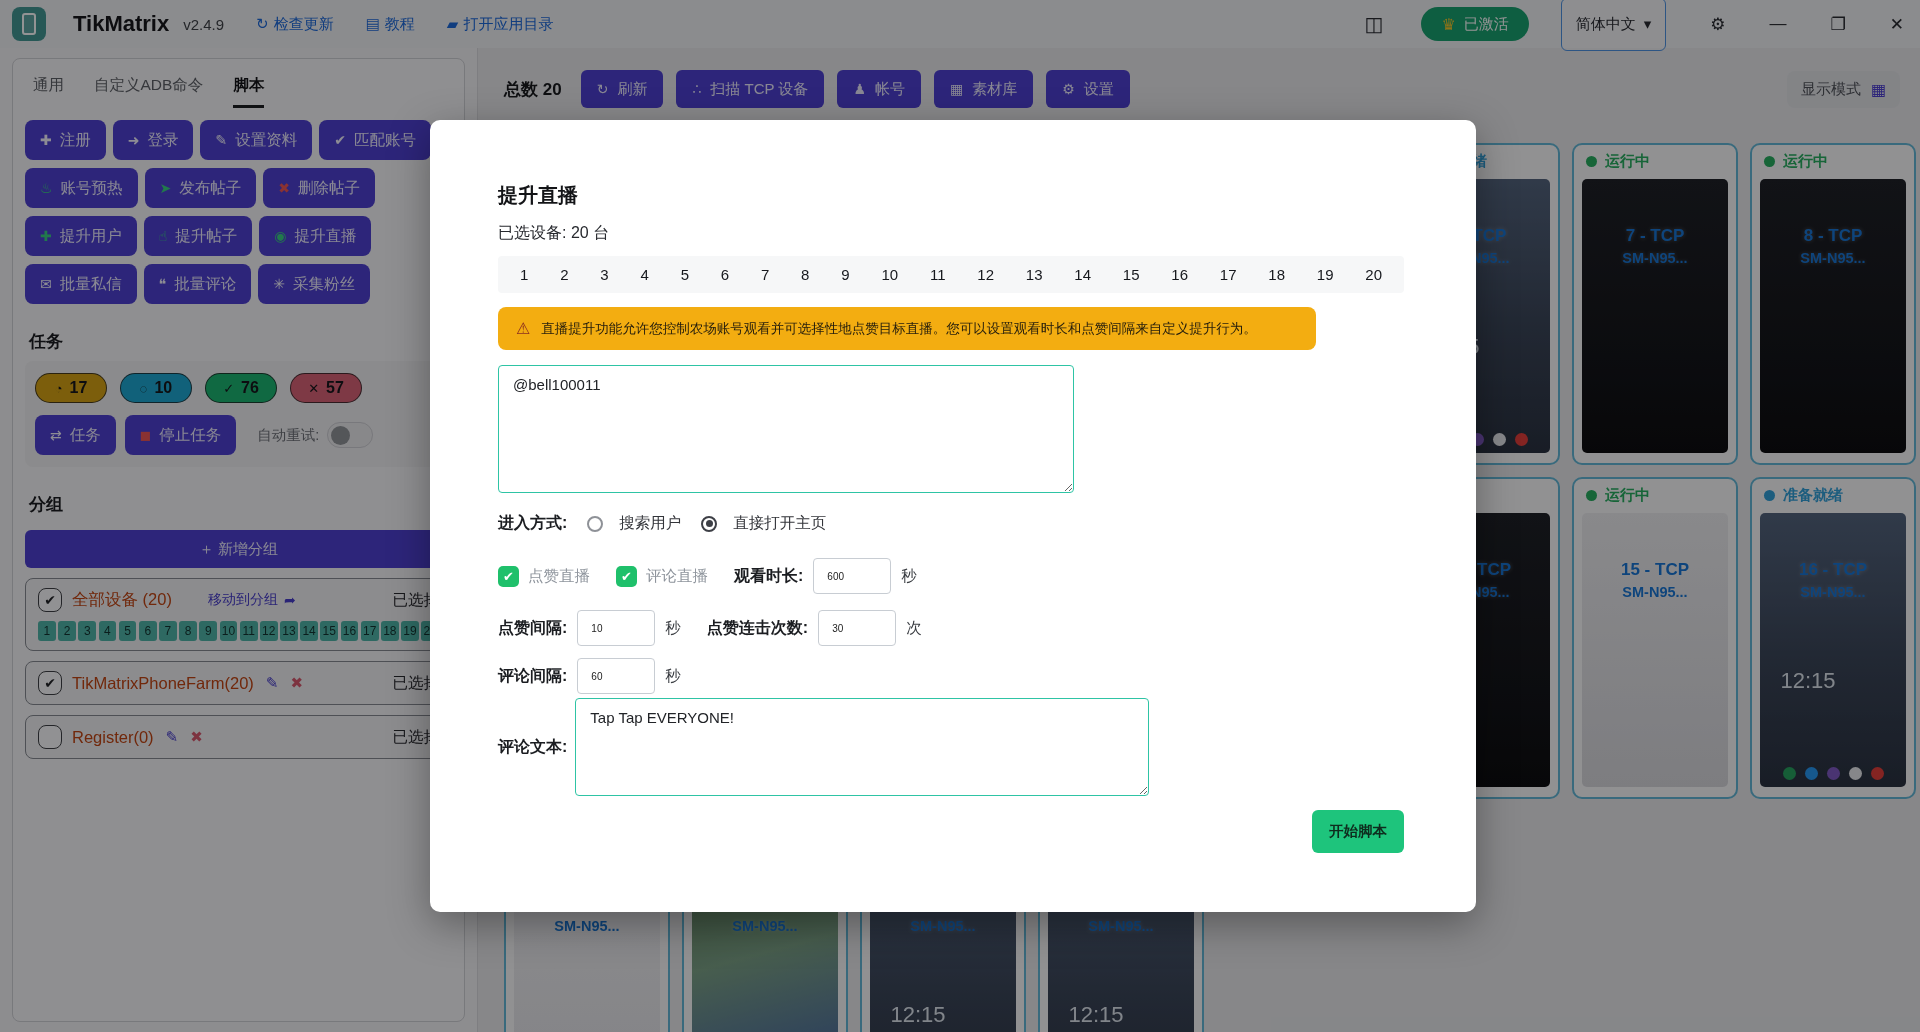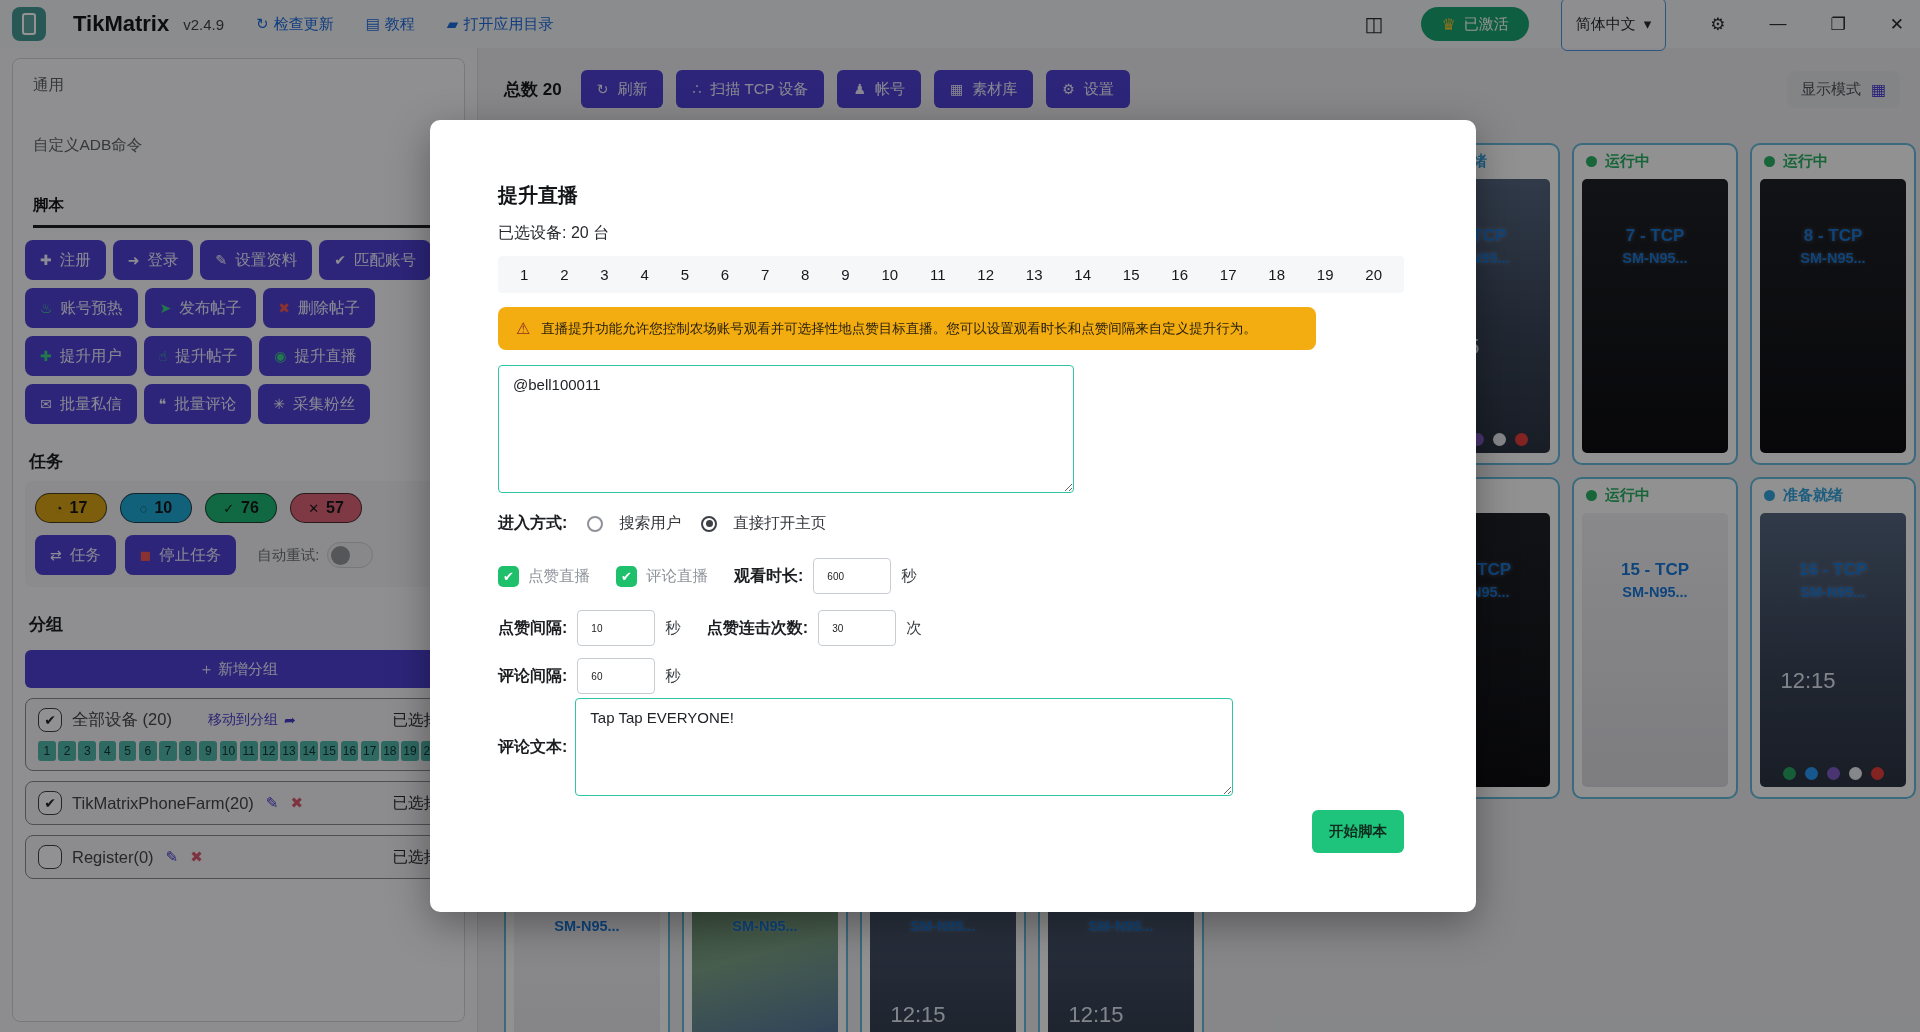--- a/index.html
+++ b/index.html
@@ -20,21 +20,21 @@
   .activated { height:34px; background:#13a06b; border-radius:18px; color:#fff; font-size:15px; display:flex; align-items:center; gap:8px; padding:0 20px; cursor:pointer; }
   .activated .i { color:#f3c625; font-size:16px; }
   .lang-box { margin-left:24px; border:1.6px solid #4a90e2; border-radius:6px; padding:16px 14px; font-size:15px; color:#24262b; display:flex; align-items:center; gap:8px; cursor:pointer; background:rgba(255,255,255,.35); }
   .win-ic { font-size:17px; color:#24262b; margin-left:36px; cursor:pointer; }
 
   
   .workspace { display:flex; height:984px; }
   .sidebar { width:478px; flex:0 0 auto; background:#f4f4f6; border-right:1px solid #d9dadd; padding:10px 12px; }
   .side-panel { border:1px solid #cfd0d4; border-radius:8px; background:#f8f8f9; padding:12px 12px 16px; height:100%; }
 
-  .tabs { display:flex; gap:30px; padding:4px 8px 0;flex-direction:column; }
+  .tabs { display:flex; gap:30px; padding:4px 8px 0; }
   .tab { font-size:15.5px; color:#5a5d63; padding-bottom:9px; cursor:pointer; }
   .tab.active { color:#0d0e10; font-weight:bold; border-bottom:3px solid #17181a; }
 
   .btn-rows { margin-top:12px; display:flex; flex-direction:column; gap:8px; }
   .btn-row { display:flex; gap:7px; flex-wrap:wrap; }
   .pbtn { background:#4a3cd0; color:#eceafd; border:none; border-radius:8px; height:40px; padding:0 15px; font-size:15.5px; display:inline-flex; align-items:center; gap:8px; cursor:pointer; font-family:inherit; }
   .pbtn .i { font-size:14px; }
   .ic-green { color:#35d07f; } .ic-red { color:#ef5350; } .ic-white { color:#f4f3ff; }
 
   .sec-title { font-size:17px; font-weight:bold; color:#151619; margin:26px 4px 8px; }
@@ -44,21 +44,21 @@
   .badge .i { font-size:13px; font-weight:normal; }
   .task-actions { display:flex; align-items:center; margin-top:12px; gap:9px; }
   .retry { display:flex; align-items:center; gap:8px; margin-left:12px; font-size:14.5px; color:#6a6d73; }
   .toggle { width:46px; height:26px; border-radius:13px; background:#ececee; border:1px solid #cfcfd4; position:relative; cursor:pointer; }
   .toggle .knob { position:absolute; left:3px; top:2.5px; width:19px; height:19px; border-radius:50%; background:#8f9296; }
 
   .add-group { width:100%; background:#4a3cd0; color:#eceafd; border:none; border-radius:6px; height:38px; font-size:15px; margin-top:6px; cursor:pointer; font-family:inherit; }
   .group-card { margin-top:10px; border:1px solid #84888f; border-radius:8px; background:#f2f2f4; padding:9px 12px; }
   .group-head { display:flex; align-items:center; gap:10px; }
   .gcb { width:24px; height:24px; border:1.7px solid #3a3c40; border-radius:8px; background:#fcfcfd; display:flex; align-items:center; justify-content:center; font-size:14px; color:#1c1d20; cursor:pointer; flex:0 0 auto; }
-  .gname { font-size:16.5px; color:#404040; cursor:pointer; }
+  .gname { font-size:16.5px; color:#c2410c; cursor:pointer; }
   .gmove { font-size:14px; color:#4338ca; display:flex; gap:6px; align-items:center; margin-left:26px; cursor:pointer; }
   .gicon { font-size:15px; color:#4338ca; cursor:pointer; margin-left:2px; }
   .tr-ic { color:#d8556a; }
   .gsel { margin-left:auto; font-size:15.5px; color:#232428; }
   .chips { display:flex; gap:2.4px; margin-top:9px; }
   .chip { width:19px; height:20px; background:#4cb5a6; border-radius:3px; font-size:12px; color:#0e2f2b; display:flex; align-items:center; justify-content:center; cursor:pointer; }
 
   
   .main { flex:1; padding:22px 10px 0 26px; overflow:hidden; }
   .toolbar { display:flex; align-items:center; gap:13px; }
@@ -106,21 +106,21 @@
   .radio.on::after { content:""; position:absolute; inset:2.5px; background:#3d3f46; border-radius:50%; }
   .rlabel { font-size:15.5px; color:#33353a; margin-left:8px; cursor:pointer; }
   .likes-row { margin-top:24px; }
   .gcheck { width:21px; height:21px; background:#1fc06b; border-radius:5px; color:#fff; font-size:13px; display:flex; align-items:center; justify-content:center; cursor:pointer; flex:0 0 auto; }
   .cblabel { font-size:15.5px; color:#8e949c; margin:0 26px 0 9px; cursor:pointer; }
   .num-input { width:78px; height:36px; border:1px solid #c8cdd3; border-radius:4px; font-size:10px; color:#222; padding-left:13px; margin-left:10px; font-family:inherit; outline:none; }
   .unit { font-size:15.5px; color:#3a3d42; margin-left:10px; }
   .iv-row { margin-top:16px; }
   .gap26 { width:26px; }
   .ct-row { margin-top:4px; align-items:center; }
-  .ta2 { width:658px; height:98px; margin-left:8px; }
+  .ta2 { width:574px; height:98px; margin-left:8px; }
   .m-footer { margin-top:14px; display:flex; justify-content:flex-end; }
   .start-btn { background:#1ec47c; color:#0e2d1e; border:none; border-radius:6px; padding:12px 17px; font-size:14.5px; font-weight:bold; cursor:pointer; font-family:inherit; }
 </style>
 </head>
 <body>
 
 <div class="app">
 
   <header class="titlebar">
     <div class="logo">

